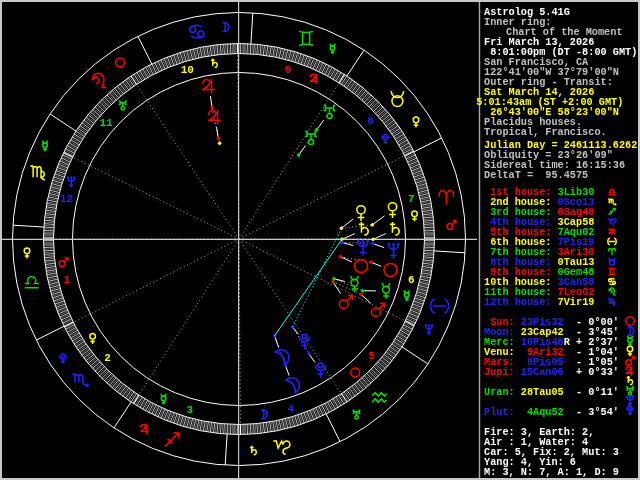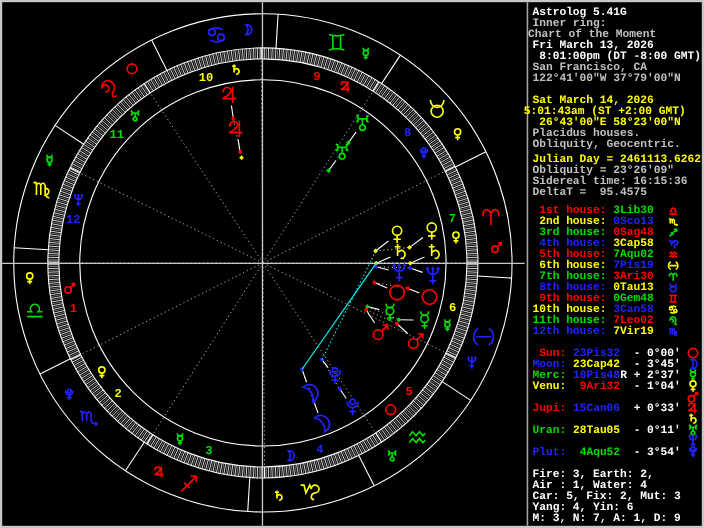--- a/index.html
+++ b/index.html
@@ -385,50 +385,52 @@
 <use href="#p_mars" transform="translate(630.0,361.0) scale(0.52)" stroke="#ff0000" stroke-width="2.9"></use>
 <use href="#p_jupiter" transform="translate(630.0,371.0) scale(0.52)" stroke="#ff0000" stroke-width="2.9"></use>
 <use href="#p_saturn" transform="translate(630.0,381.0) scale(0.52)" stroke="#ffff00" stroke-width="2.9"></use>
 <use href="#p_uranus" transform="translate(630.0,391.0) scale(0.52)" stroke="#00dd00" stroke-width="2.9"></use>
 <use href="#p_neptune" transform="translate(630.0,401.0) scale(0.52)" stroke="#2222ff" stroke-width="2.9"></use>
 <use href="#p_pluto" transform="translate(630.0,411.0) scale(0.52)" stroke="#2222ff" stroke-width="2.9"></use>
 <line x1="479.5" y1="2" x2="479.5" y2="478" stroke="#a8a8a8" stroke-width="1.4"></line>
 </svg>
 <div class="r" style="left:484.0px;top:7px"><span style="color:#ffffff">Astrolog 5.41G</span></div>
 <div class="r" style="left:484.0px;top:17px"><span style="color:#c0c0c0">Inner ring:</span></div>
-<div class="r" style="left:480px;top:27px"><span style="color:#c0c0c0">Chart of the Moment</span></div>
+<div class="r" style="left:506px;top:27px"><span style="color:#c0c0c0">Chart of the Moment</span></div>
 <div class="r" style="left:484.0px;top:37px"><span style="color:#ffffff">Fri March 13, 2026</span></div>
 <div class="r" style="left:484.0px;top:47px"><span style="color:#ffffff"> 8:01:00pm (DT -8:00 GMT)</span></div>
 <div class="r" style="left:484.0px;top:57px"><span style="color:#c0c0c0">San Francisco, CA</span></div>
 <div class="r" style="left:484.0px;top:67px"><span style="color:#c0c0c0">122°41'00"W 37°79'00"N</span></div>
+<div class="r" style="left:484.0px;top:77px"><span style="color:#c0c0c0">Outer ring - Transit:</span></div>
 <div class="r" style="left:484.0px;top:87px"><span style="color:#ffff00">Sat March 14, 2026</span></div>
 <div class="r" style="left:470px;top:97px"><span style="color:#ffff00"> 5:01:43am (ST +2:00 GMT)</span></div>
 <div class="r" style="left:484.0px;top:107px"><span style="color:#ffff00"> 26°43'00"E 58°23'00"N</span></div>
 <div class="r" style="left:484.0px;top:117px"><span style="color:#c0c0c0">Placidus houses.</span></div>
-<div class="r" style="left:484.0px;top:127px"><span style="color:#c0c0c0">Obliquity, Geocentric.</span></div>
+<div class="r" style="left:484.0px;top:127px"><span style="color:#c0c0c0">Tropical, Francisco.</span></div>
 <div class="r" style="left:484.0px;top:140px"><span style="color:#ffff00">Julian Day = 2461113.6262</span></div>
 <div class="r" style="left:484.0px;top:150px"><span style="color:#c0c0c0">Obliquity = 23°26'09"</span></div>
 <div class="r" style="left:484.0px;top:160px"><span style="color:#c0c0c0">Sidereal time: 16:15:36</span></div>
 <div class="r" style="left:484.0px;top:170px"><span style="color:#c0c0c0">DeltaT =  95.4575</span></div>
 <div class="r" style="left:484.0px;top:187px"><span style="color:#ff0000"> 1st house:</span><span style="color:#ffffff"> </span><span style="color:#00dd00">3Lib30</span></div>
 <div class="r" style="left:484.0px;top:197px"><span style="color:#ffff00"> 2nd house:</span><span style="color:#ffffff"> </span><span style="color:#2222ff">0Sco13</span></div>
 <div class="r" style="left:484.0px;top:207px"><span style="color:#00dd00"> 3rd house:</span><span style="color:#ffffff"> </span><span style="color:#ff0000">0Sag48</span></div>
 <div class="r" style="left:484.0px;top:217px"><span style="color:#2222ff"> 4th house:</span><span style="color:#ffffff"> </span><span style="color:#ffff00">3Cap58</span></div>
 <div class="r" style="left:484.0px;top:227px"><span style="color:#ff0000"> 5th house:</span><span style="color:#ffffff"> </span><span style="color:#00dd00">7Aqu02</span></div>
 <div class="r" style="left:484.0px;top:237px"><span style="color:#ffff00"> 6th house:</span><span style="color:#ffffff"> </span><span style="color:#2222ff">7Pis19</span></div>
 <div class="r" style="left:484.0px;top:247px"><span style="color:#00dd00"> 7th house:</span><span style="color:#ffffff"> </span><span style="color:#ff0000">3Ari30</span></div>
 <div class="r" style="left:484.0px;top:257px"><span style="color:#2222ff"> 8th house:</span><span style="color:#ffffff"> </span><span style="color:#ffff00">0Tau13</span></div>
 <div class="r" style="left:484.0px;top:267px"><span style="color:#ff0000"> 9th house:</span><span style="color:#ffffff"> </span><span style="color:#00dd00">0Gem48</span></div>
 <div class="r" style="left:484.0px;top:277px"><span style="color:#ffff00">10th house:</span><span style="color:#ffffff"> </span><span style="color:#2222ff">3Can58</span></div>
 <div class="r" style="left:484.0px;top:287px"><span style="color:#00dd00">11th house:</span><span style="color:#ffffff"> </span><span style="color:#ff0000">7Leo02</span></div>
 <div class="r" style="left:484.0px;top:297px"><span style="color:#2222ff">12th house:</span><span style="color:#ffffff"> </span><span style="color:#ffff00">7Vir19</span></div>
 <div class="r" style="left:484.0px;top:317px"><span style="color:#ff0000"> Sun:</span><span style="color:#ffffff"> </span><span style="color:#2222ff">23Pis32</span><span style="color:#ffffff"> </span><span style="color:#ffffff"> - 0°00'</span></div>
 <div class="r" style="left:484.0px;top:327px"><span style="color:#2222ff">Moon:</span><span style="color:#ffffff"> </span><span style="color:#ffff00">23Cap42</span><span style="color:#ffffff"> </span><span style="color:#ffffff"> - 3°45'</span></div>
 <div class="r" style="left:484.0px;top:337px"><span style="color:#00dd00">Merc:</span><span style="color:#ffffff"> </span><span style="color:#2222ff">10Pis48</span><span style="color:#ffffff">R</span><span style="color:#ffffff"> + 2°37'</span></div>
 <div class="r" style="left:484.0px;top:347px"><span style="color:#ffff00">Venu:</span><span style="color:#ffffff"> </span><span style="color:#ff0000"> 9Ari32</span><span style="color:#ffffff"> </span><span style="color:#ffffff"> - 1°04'</span></div>
+<div class="r" style="left:484.0px;top:357px"><span style="color:#ff0000">Mars:</span><span style="color:#ffffff"> </span><span style="color:#2222ff"> 9Pis05</span><span style="color:#ffffff"> </span><span style="color:#ffffff"> - 1°05'</span></div>
 <div class="r" style="left:484.0px;top:367px"><span style="color:#ff0000">Jupi:</span><span style="color:#ffffff"> </span><span style="color:#2222ff">15Can06</span><span style="color:#ffffff"> </span><span style="color:#ffffff"> + 0°33'</span></div>
 <div class="r" style="left:484.0px;top:387px"><span style="color:#00dd00">Uran:</span><span style="color:#ffffff"> </span><span style="color:#ffff00">28Tau05</span><span style="color:#ffffff"> </span><span style="color:#ffffff"> - 0°11'</span></div>
 <div class="r" style="left:484.0px;top:407px"><span style="color:#2222ff">Plut:</span><span style="color:#ffffff"> </span><span style="color:#00dd00"> 4Aqu52</span><span style="color:#ffffff"> </span><span style="color:#ffffff"> - 3°54'</span></div>
 <div class="r" style="left:484.0px;top:427px"><span style="color:#ffffff">Fire: 3, Earth: 2,</span></div>
 <div class="r" style="left:484.0px;top:437px"><span style="color:#ffffff">Air : 1, Water: 4</span></div>
 <div class="r" style="left:484.0px;top:447px"><span style="color:#ffffff">Car: 5, Fix: 2, Mut: 3</span></div>
 <div class="r" style="left:484.0px;top:457px"><span style="color:#ffffff">Yang: 4, Yin: 6</span></div>
 <div class="r" style="left:484.0px;top:467px"><span style="color:#ffffff">M: 3, N: 7, A: 1, D: 9</span></div>
 <div class="b" style="left:0;top:0;width:640px;height:2px"></div>
 <div class="b" style="left:0;top:478px;width:640px;height:2px"></div>

